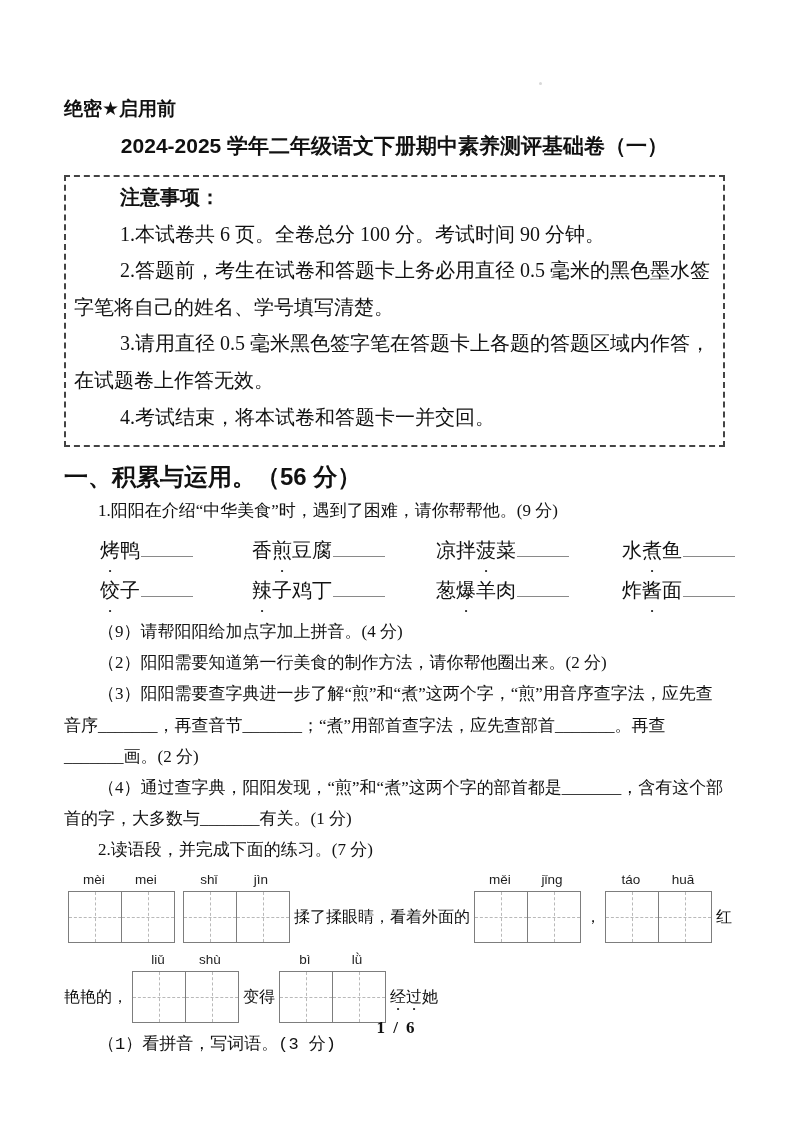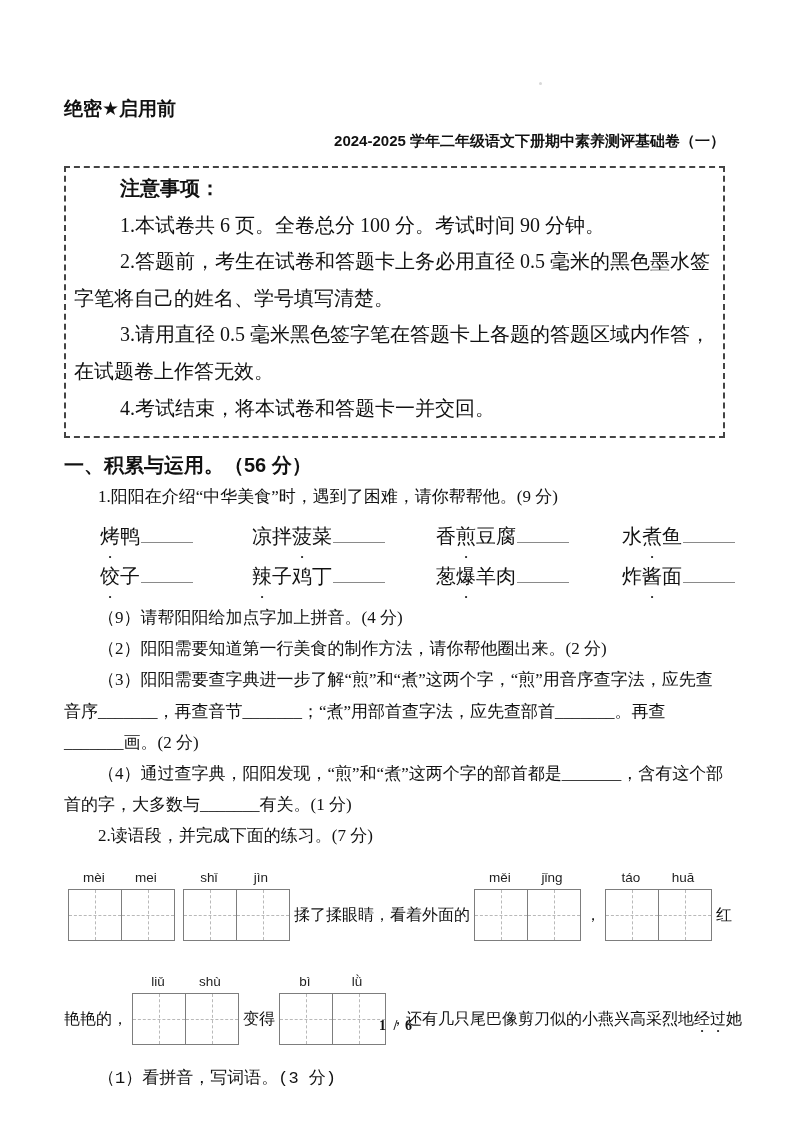--- a/index.html
+++ b/index.html
@@ -4,52 +4,52 @@
 <style>
   html,body{margin:0;padding:0;background:#ffffff;}
   body{
     width:793px;height:1122px;
     font-family:"Liberation Serif","DejaVu Serif",serif;
     color:#111;overflow:hidden;
   }
   .page{box-sizing:border-box;width:793px;height:844px;padding:96px 68px 30px 64px;position:relative;}
 
   .classification{font-family:"Liberation Sans","DejaVu Sans",sans-serif;font-weight:bold;font-size:19px;margin:0 0 8px 0;}
-  .title{font-family:"Liberation Sans","DejaVu Sans",sans-serif;font-weight:bold;font-size:15px;text-align:right;margin:10px 0 15px 0;}
+  .title{font-family:"Liberation Sans","DejaVu Sans",sans-serif;font-weight:bold;font-size:21px;text-align:center;margin:10px 0 15px 0;}
 
   .notice{border:2px dashed #444;padding:2px 10px 10px 8px;font-size:20px;line-height:1.83;}
   .notice-heading{font-family:"Liberation Sans","DejaVu Sans",sans-serif;font-weight:bold;margin:0;}
   .notice p{margin:0;text-indent:2.3em;}
 
-  .section-heading{font-family:"Liberation Sans","DejaVu Sans",sans-serif;font-weight:bold;font-size:20px;margin:14px 0 2px 0;}
+  .section-heading{font-family:"Liberation Sans","DejaVu Sans",sans-serif;font-weight:bold;font-size:24px;margin:14px 0 2px 0;}
   .para{font-size:17px;line-height:1.83;text-indent:2em;margin:0;}
 
   .food-table{display:grid;grid-template-columns:152px 184px 186px auto;margin:4px 0 6px 36px;font-size:20px;line-height:2.0;}
   .food-item{white-space:nowrap;}
   .char{position:relative;display:inline-block;}
   .char.dotted::after{content:"•";position:absolute;left:50%;bottom:-0.62em;transform:translateX(-50%);font-size:9px;color:#222;line-height:1;}
   .blank{display:inline-block;width:52px;height:15px;border-bottom:1px solid #8a8a8a;margin-left:1px;vertical-align:baseline;}
 
   .passage{margin-top:4px;}
   .passage-row{display:flex;align-items:center;font-size:16px;line-height:1.4;flex-wrap:nowrap;}
   .passage-row.first{margin-top:26px;}
   .passage-row.labeled{margin-top:28px;}
   .passage-row.plain{display:block;font-size:17px;line-height:1.83;margin-top:26px;}
   .ptext{white-space:nowrap;}
 
-  .pg{position:relative;display:inline-flex;margin:12px 4px;flex:none;}
+  .pg{position:relative;display:inline-flex;margin:0 4px;flex:none;}
   .pg-labels{position:absolute;top:-20px;left:0;display:flex;width:100%;}
   .pg-labels span{width:52px;text-align:center;font-family:"Liberation Sans","DejaVu Sans",sans-serif;font-size:13.5px;color:#1d1d1d;}
   .pg-box{display:flex;border:1px solid #7d7d7d;}
   .pg-cell{width:52px;height:50px;position:relative;}
   .pg-cell + .pg-cell{border-left:1px solid #7d7d7d;}
   .pg-cell::before{content:"";position:absolute;left:50%;top:0;bottom:0;border-left:1px dashed #b9b9b9;}
   .pg-cell::after{content:"";position:absolute;top:50%;left:0;right:0;border-top:1px dashed #b9b9b9;}
 
-  .footer{position:absolute;left:0;right:0;top:1018px;text-align:center;font-weight:bold;font-size:14px;letter-spacing:2px;}
+  .footer{position:absolute;left:0;right:0;top:1018px;text-align:center;font-weight:bold;font-size:17px;letter-spacing:2px;}
   .artifact-dot{position:absolute;left:539px;top:82px;width:3px;height:3px;background:#d8d8d8;border-radius:50%;}
 </style>
 </head>
 <body>
 
 <div class="page">
   <div class="artifact-dot"></div>
 
   <p class="classification">绝密★启用前</p>
   <h1 class="title">2024-2025 学年二年级语文下册期中素养测评基础卷（一）</h1>
@@ -63,22 +63,22 @@
         <p>4.考试结束，将本试卷和答题卡一并交回。</p>
       </div>
   </div>
 
   <h2 class="section-heading">一、积累与运用。（56 分）</h2>
 
   <p class="para">1.阳阳在介绍“中华美食”时，遇到了困难，请你帮帮他。(9 分)</p>
 
   <div class="food-table">
       <div class="food-item"><span class="char dotted">烤</span><span class="char">鸭</span><span class="blank"></span></div>
+      <div class="food-item"><span class="char">香</span><span class="char dotted">煎</span><span class="char">豆</span><span class="char">腐</span><span class="blank"></span></div>
       <div class="food-item"><span class="char">凉</span><span class="char">拌</span><span class="char dotted">菠</span><span class="char">菜</span><span class="blank"></span></div>
-      <div class="food-item"><span class="char">香</span><span class="char dotted">煎</span><span class="char">豆</span><span class="char">腐</span><span class="blank"></span></div>
       <div class="food-item"><span class="char">水</span><span class="char dotted">煮</span><span class="char">鱼</span><span class="blank"></span></div>
       <div class="food-item"><span class="char dotted">饺</span><span class="char">子</span><span class="blank"></span></div>
       <div class="food-item"><span class="char dotted">辣</span><span class="char">子</span><span class="char">鸡</span><span class="char">丁</span><span class="blank"></span></div>
       <div class="food-item"><span class="char">葱</span><span class="char dotted">爆</span><span class="char">羊</span><span class="char">肉</span><span class="blank"></span></div>
       <div class="food-item"><span class="char">炸</span><span class="char dotted">酱</span><span class="char">面</span><span class="blank"></span></div>
     </div>
 
   <div>
       <p class="para">（9）请帮阳阳给加点字加上拼音。(4 分)</p>
       <p class="para">（2）阳阳需要知道第一行美食的制作方法，请你帮他圈出来。(2 分)</p>
@@ -150,21 +150,20 @@
         <span class="pg">
           <span class="pg-labels">
             <span>bì</span>
             <span>lǜ</span>
           </span>
           <span class="pg-box">
             <span class="pg-cell"></span>
             <span class="pg-cell"></span>
           </span>
         </span>
-        <span class="ptext">，还有几只尾巴像剪刀似的小燕兴高采烈地</span>
         <span class="ptext"><span class="char dotted">经</span><span class="char dotted">过</span></span>
         <span class="ptext">她</span>
       </div>
     </div>
 
   <p class="para" style="margin-top:6px;font-family:Liberation Mono, monospace;">（1）看拼音，写词语。(3 分)</p>
 
   <div class="footer">1 / 6</div>
 </div>
 

